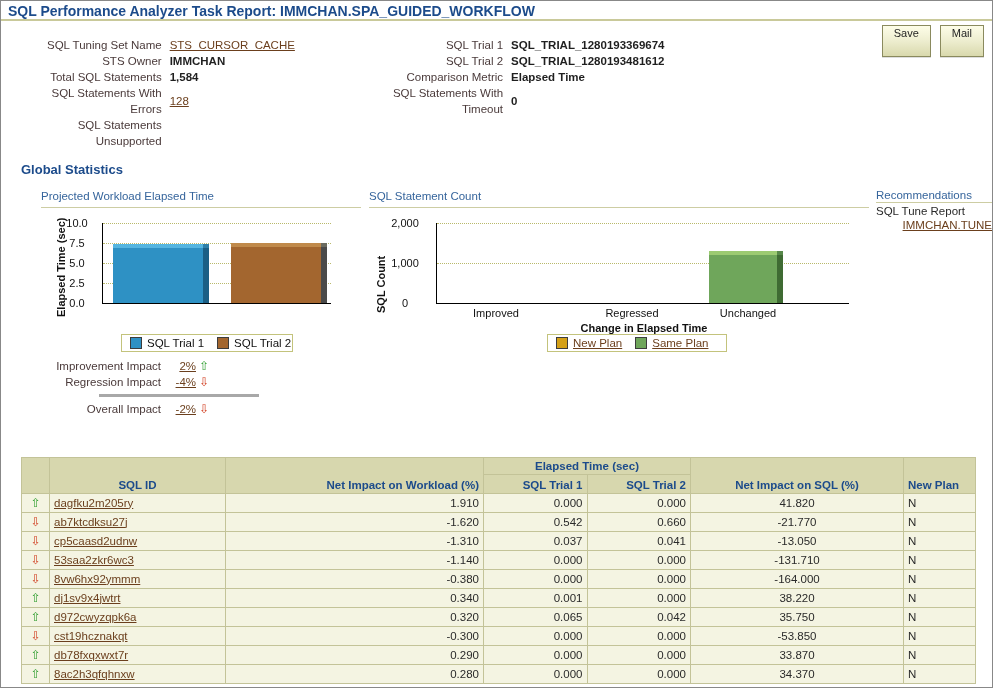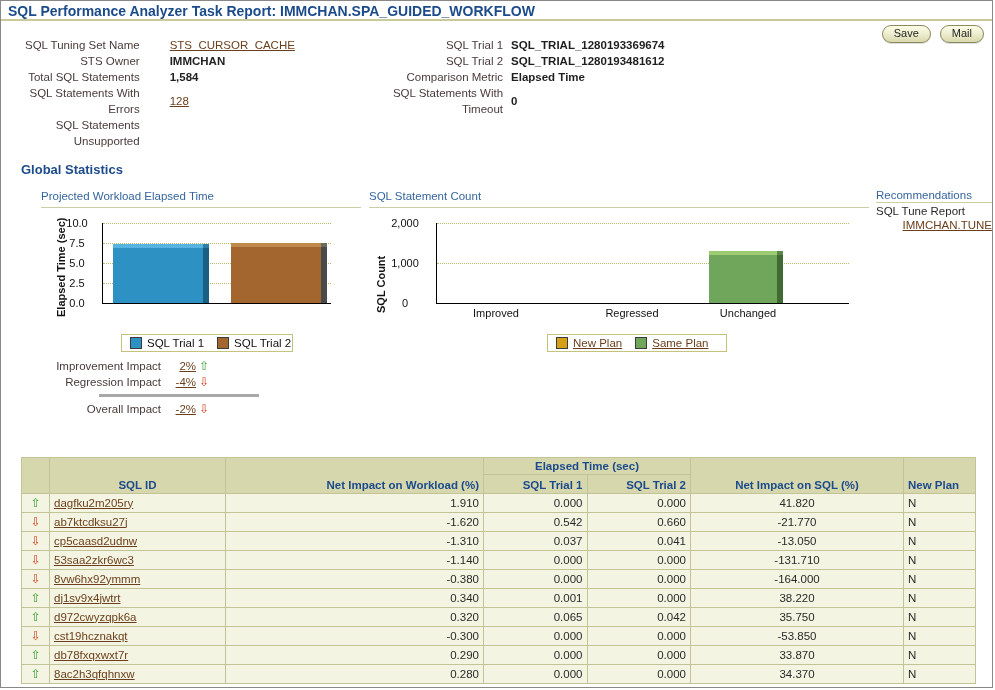--- a/index.html
+++ b/index.html
@@ -45,36 +45,36 @@
     position: absolute;
     right: 8px; top: 24px;
     display: flex; gap: 9px;
   }
   .obtn {
     font-family: "Liberation Sans", sans-serif;
     font-size: 11px;
     color: #1f1f1f;
     background: linear-gradient(to bottom, #fdfde8 0%, #efefd2 45%, #d9d9ad 100%);
     border: 1px solid #8a8a5e;
-    border-radius: 9px;
-    padding: 1px 11px 2px 11px;
+    border-radius: 0;
+    padding: 1px 11px 16px 11px;
     line-height: 13px;
     cursor: pointer;
     box-shadow: 0 1px 0 rgba(0,0,0,0.13);
   }
 
   
   .summary {
     position: absolute;
     left: 0; top: 36px;
     width: 100%;
     display: flex;
   }
   .sumcol { display: flex; }
-  .sumcol.left  { margin-left: 24px; gap: 22px; }
+  .sumcol.left  { margin-left: 46px; }
   .sumcol.right { margin-left: 98px; }
   .slabels {
     text-align: right;
     color: #4a3a3a;
     font-size: 11.5px;
   }
   .svalues {
     margin-left: 8px;
     font-size: 11.5px;
   }
@@ -395,20 +395,21 @@
       <div class="face" style="background:#6fa65b;"></div>
       <div class="top" style="background:#9ccb72;"></div>
       <div class="sidetop" style="background:#57884a;"></div>
       <div class="side" style="background:#3f6b33;"></div>
     </div>
 
     <div class="xtick" style="left:62px;  top:94px; width:130px;">Improved</div>
     <div class="xtick" style="left:198px; top:94px; width:130px;">Regressed</div>
     <div class="xtick" style="left:314px; top:94px; width:130px;">Unchanged</div>
 
+    <div class="axis-title-x" style="left:130px; top:109px; width:290px;">Change in Elapsed Time</div>
   </div>
 
   <div class="legend" style="left:546px; top:333px; width:180px; height:18px;">
     <span class="legitem">
       <span class="swatch" style="background:#d4a017;"></span>
       <a href="#" class="legtxt link">New Plan</a>
     </span>
     <span class="legitem">
       <span class="swatch" style="background:#6fa65b;"></span>
       <a href="#" class="legtxt link">Same Plan</a>

